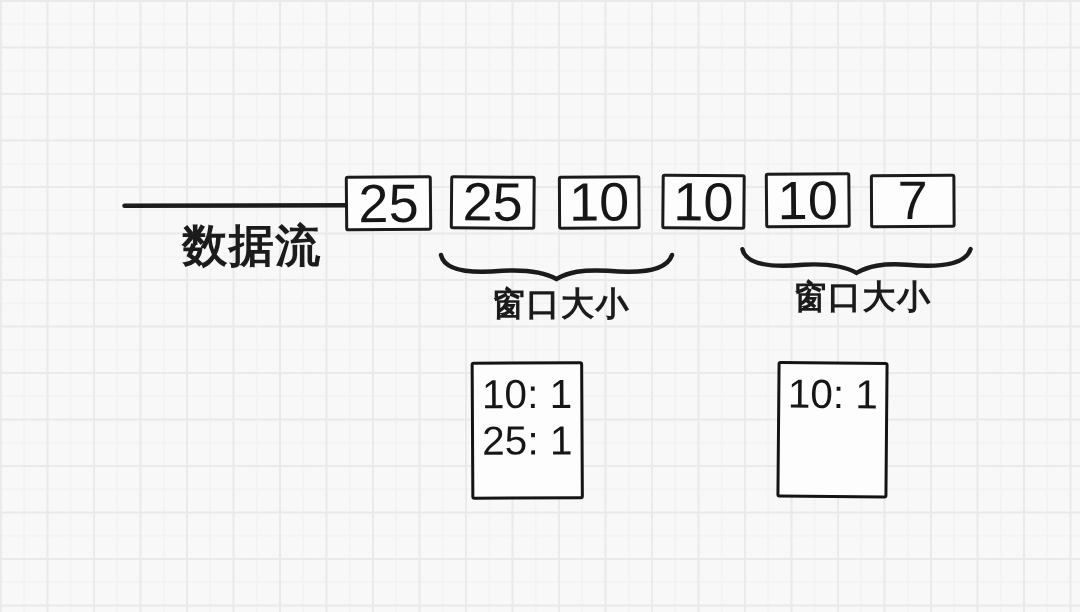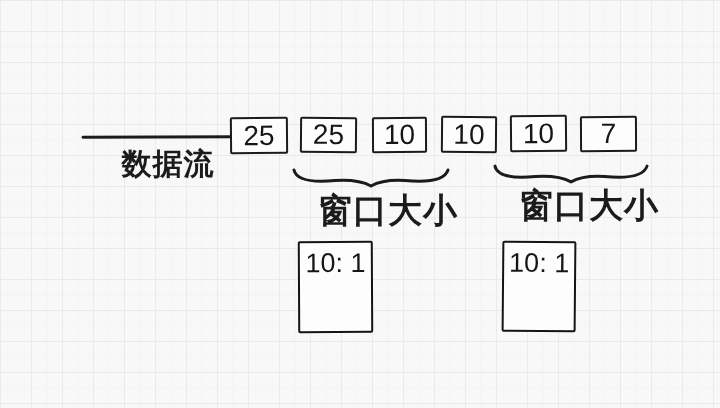--- a/index.html
+++ b/index.html
@@ -26,53 +26,54 @@
 
   
   .stream-box {
     position: absolute;
     background: #fdfdfd;
     border: 2.6px solid #1b1b1b;
     border-radius: 2px;
     display: flex;
     align-items: center;
     justify-content: center;
-    font-size: 28px;
+    font-size: 36px;
     line-height: 1;
     color: #161616;
     box-sizing: border-box;
   }
   .r1 { transform: rotate(-0.5deg); }
   .r2 { transform: rotate(0.5deg); }
   .r3 { transform: rotate(-0.3deg); }
 
   
   .count-card {
     position: absolute;
     background: #fdfdfd;
     border: 2.8px solid #141414;
     border-radius: 2px;
     box-sizing: border-box;
     padding-top: 5px;
     text-align: center;
     font-size: 27px;
     line-height: 31px;
     color: #161616;
+    margin-left: 16px;
   }
 
   .cjk-label {
     position: absolute;
     font-weight: 600;
     color: #1b1b1b;
     white-space: nowrap;
     text-align: center;
     letter-spacing: 1px;
   }
   .arrow-label { font-size: 30px; }
-  .brace-label { font-size: 34px; text-align: center; }
+  .brace-label { font-size: 22px; text-align: center; }
 
   svg { display: block; }
 </style>
 </head>
 <body>
 
 <div class="abs" style="left:42px; top:129px; width:176px; height:16px;">
   <svg width="176" height="16" viewBox="0 0 176 16">
     <path d="M5 8.2 L159 7.8" stroke="#1b1b1b" stroke-width="3" stroke-linecap="round" fill="none"></path>
     <path d="M156 2.2 L172 8 L156 13.8 C159 10.5 159 5.5 156 2.2 Z" fill="#1b1b1b"></path>
@@ -110,17 +111,18 @@
 
 <div class="abs" style="left:456px; top:163px; width:158px; height:22px;">
   <svg width="158" height="22" viewBox="0 0 160 22">
     <path d="M3 3 C5 12, 17 16, 44 13.5 C62 12.5, 72 14.5, 80 19 C88 14.5, 97 12.5, 114 13.5 C141 16, 154 12, 157 3" stroke="#1b1b1b" stroke-width="3" stroke-linecap="round" fill="none"></path>
   </svg>
 </div>
 <div class="cjk-label brace-label abs" style="left:483px; top:183px; width:112px;">窗口大小</div>
 
 <div class="count-card r3" style="left:298px; top:241px; width:75px; height:92px;">
   <div>10: 1</div>
+  <div>25: 1</div>
 </div>
 
 <div class="count-card r2" style="left:502px; top:241px; width:74px; height:91px;">
   <div>10: 1</div>
 </div>
 
 </body></html>

